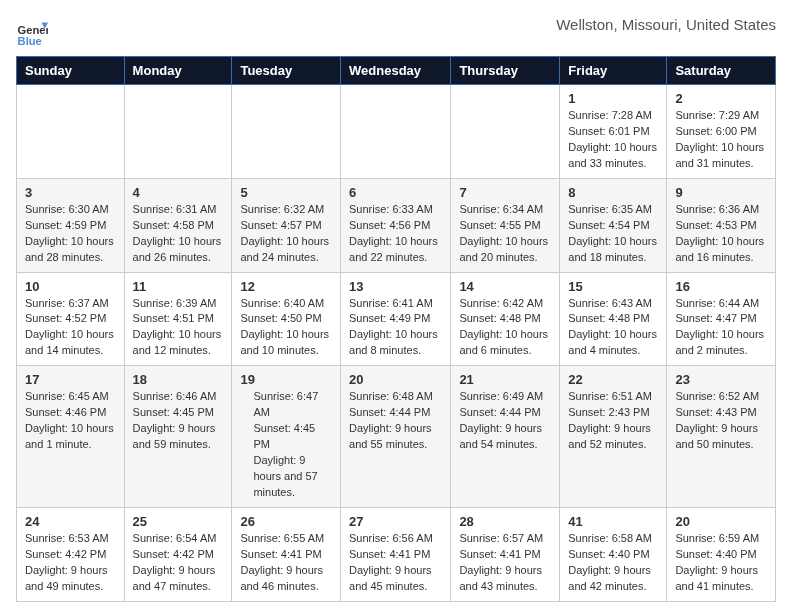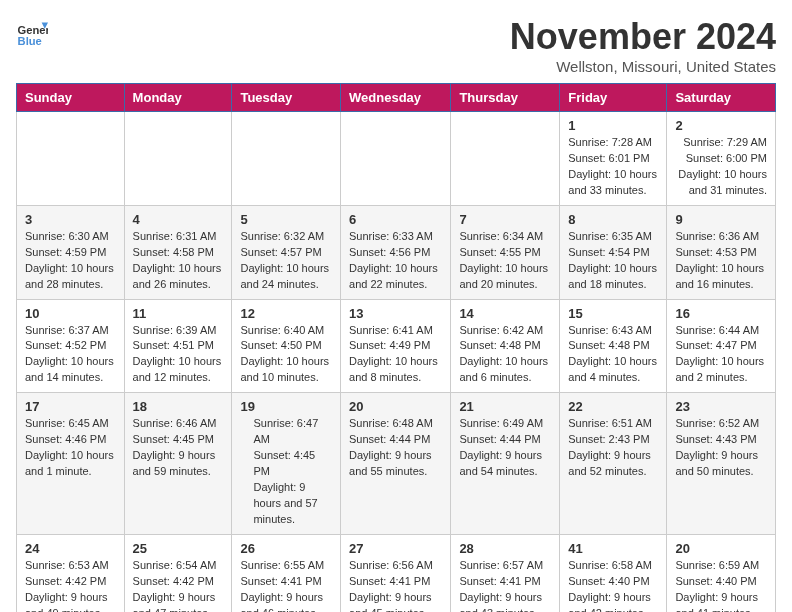--- a/index.html
+++ b/index.html
@@ -36,21 +36,21 @@
     .location-subtitle {
       font-size: 15px;
       color: #555;
     }
     .calendar-table {
       width: 100%;
       border-collapse: collapse;
       border: 1px solid #ccc;
     }
     .calendar-table th {
-      background-color: #be185d;
+      background-color: #0f172a;
       color: #fff;
       font-size: 13px;
       font-weight: bold;
       padding: 6px 8px;
       text-align: left;
       border: 1px solid #3a6aaa;
     }
     .calendar-table td {
       vertical-align: top;
       padding: 6px 8px;
@@ -84,21 +84,20 @@
 
 <div class="header-area">
   <div class="logo">
     <svg class="logo-icon" viewBox="0 0 40 40">
       <text x="2" y="22" font-size="14" font-weight="bold" fill="#333">General</text>
       <text x="2" y="36" font-size="14" font-weight="bold" fill="#4a90d9">Blue</text>
       <polygon points="32,8 40,8 36,16" fill="#4a90d9"></polygon>
     </svg>
   </div>
   <div class="title-area">
-    <div class="month-title">November 2024</div>
     <div class="location-subtitle">Wellston, Missouri, United States</div>
   </div>
 </div>
 
 <table class="calendar-table">
   <thead>
     <tr>
     <th>Sunday</th>
         <th>Monday</th>
         <th>Tuesday</th>
@@ -116,21 +115,21 @@
         <td class="empty-cell"></td>
         <td class="empty-cell"></td>
         <td>
           <span class="day-number">1</span>
           <div class="day-info" style="white-space: pre-line;">Sunrise: 7:28 AM
 Sunset: 6:01 PM
 Daylight: 10 hours and 33 minutes.</div>
         </td>
         <td>
           <span class="day-number">2</span>
-          <div class="day-info" style="white-space: pre-line; text-align: right;">Sunrise: 7:29 AM
+          <div class="day-info" style="white-space: pre-line;">Sunrise: 7:29 AM
 Sunset: 6:00 PM
 Daylight: 10 hours and 31 minutes.</div>
         </td>
       </tr>
       <tr>
         <td>
           <span class="day-number">3</span>
           <div class="day-info" style="white-space: pre-line;">Sunrise: 6:30 AM
 Sunset: 4:59 PM
 Daylight: 10 hours and 28 minutes.</div>

